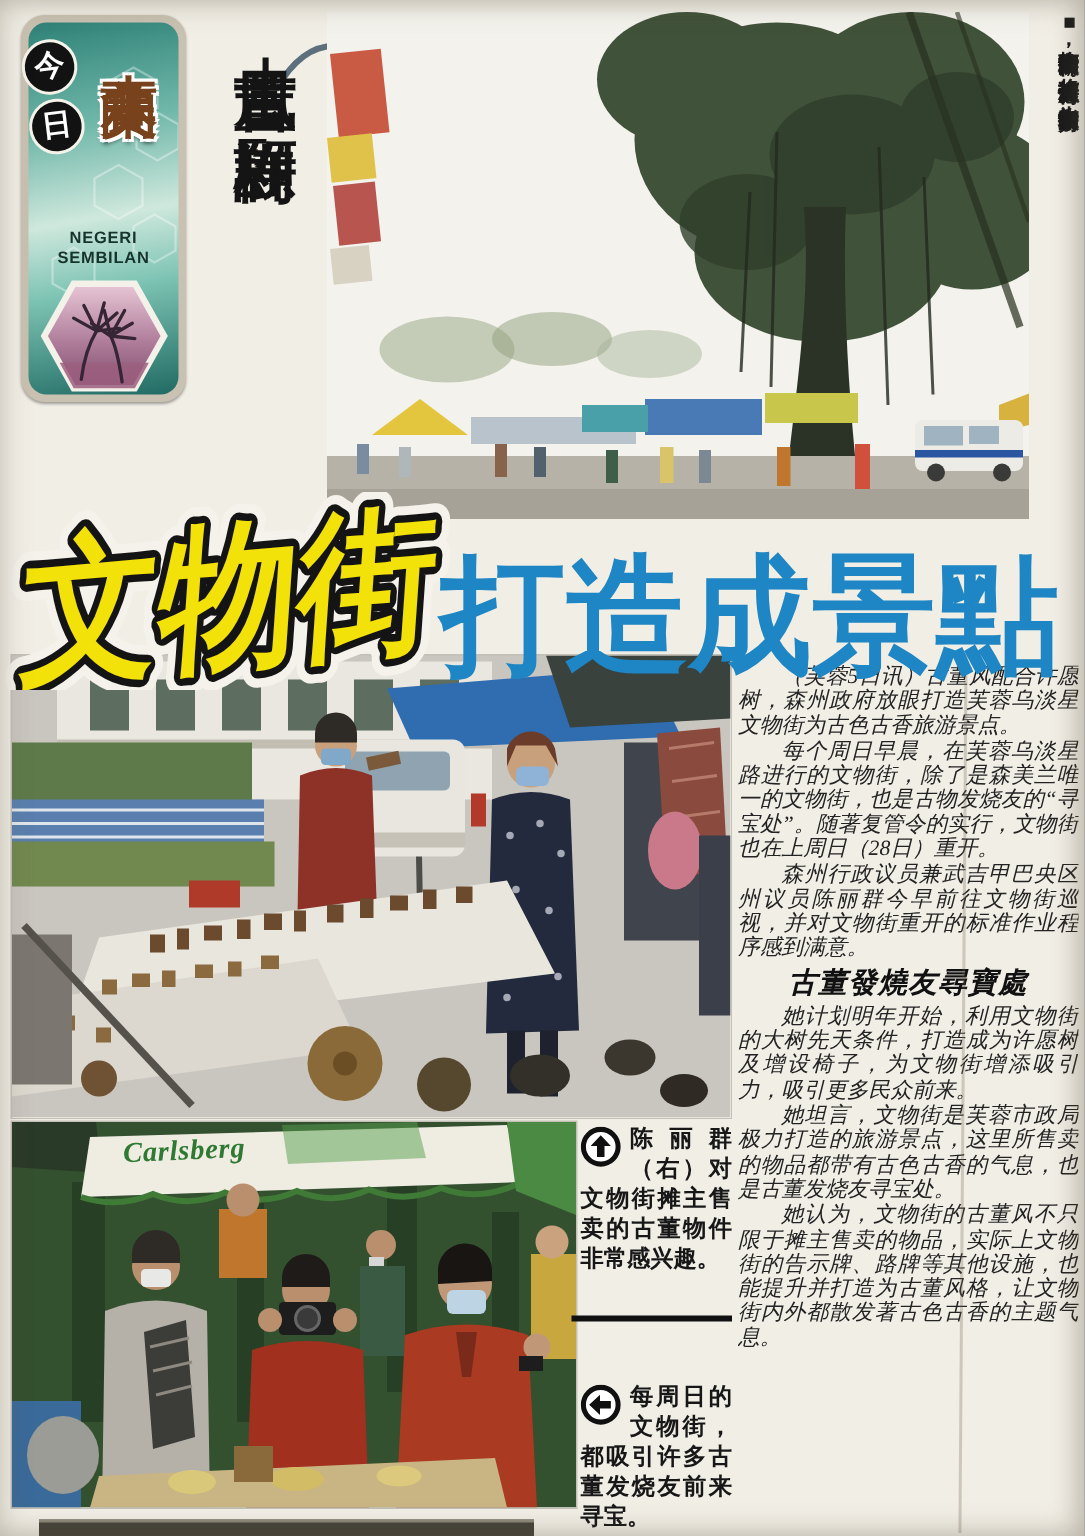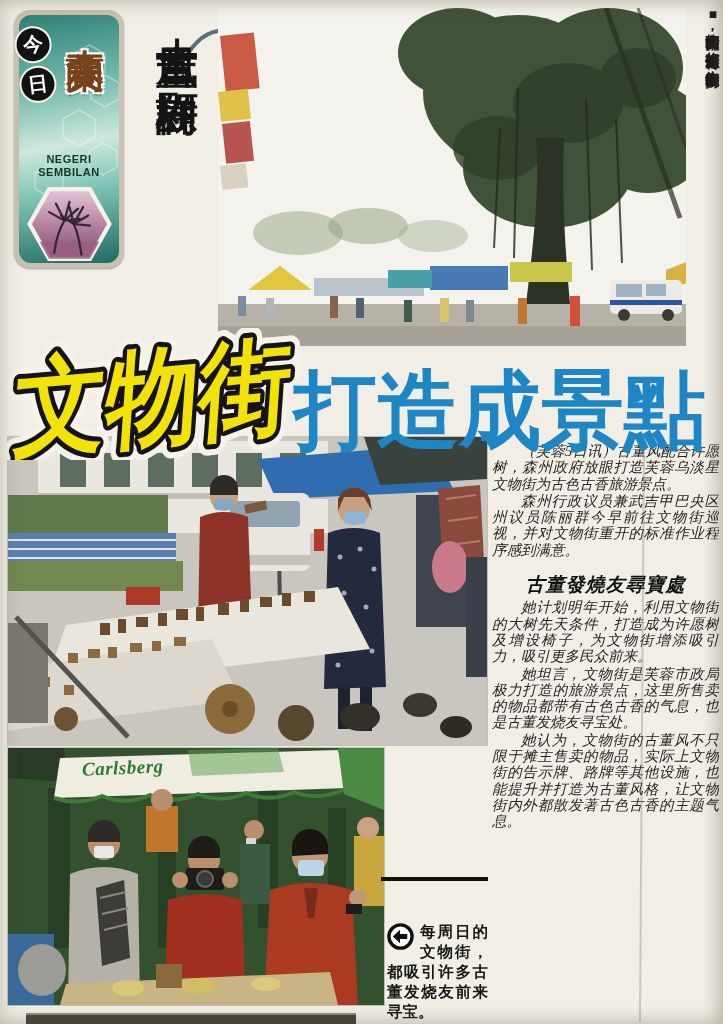--- a/index.html
+++ b/index.html
@@ -94,21 +94,21 @@
   .article{
     left:492px;top:443px;width:227px;height:578px;z-index:1;overflow:hidden;
     font-family:"Liberation Serif","DejaVu Serif",serif;
     font-size:14.5px;line-height:16.3px;color:#232323;
     text-align:justify;text-justify:inter-character;
   }
   .article p{margin:0 0 1px 0;text-indent:2em;font-style:italic;}
   .article .subhead{
     text-align:center;text-indent:0;font-weight:800;font-size:19px;
     font-family:"Liberation Sans","DejaVu Sans",sans-serif;
-    margin:19px 0 6px 0;color:#111;letter-spacing:1px;
+    margin:7px 0 6px 0;color:#111;letter-spacing:1px;
   }
 
   
   .crease{
     left:641px;top:436px;width:2px;height:586px;z-index:2;
     background:rgba(110,98,75,.28);transform:rotate(.4deg);
   }
   .bottom-strip{
     left:26px;top:1013px;width:330px;height:11px;z-index:3;
     background:#45423a;border-top:2px solid #8d887b;
@@ -345,20 +345,27 @@
     <circle cx="288" cy="286" r="18" fill="#55482f"></circle>
     <ellipse cx="352" cy="280" rx="20" ry="14" fill="#33302a"></ellipse>
     <ellipse cx="412" cy="268" rx="17" ry="12" fill="#3c372e"></ellipse>
     <ellipse cx="448" cy="290" rx="16" ry="11" fill="#2f2b24"></ellipse>
     <circle cx="24" cy="260" r="14" fill="#4a3a28"></circle>
     <circle cx="58" cy="282" r="12" fill="#6e5233"></circle>
     <rect x="0" y="186" width="40" height="100" fill="#7b7770"></rect>
     <line x1="8" y1="180" x2="120" y2="300" stroke="#55524c" stroke-width="5"></line>
   </svg>
 
+  <div class="abs capbox cap1">
+    <svg class="arrow-icon" viewBox="0 0 28 28">
+      <circle cx="14" cy="14" r="12" fill="#fff" stroke="#101010" stroke-width="3.5"></circle>
+      <path d="M14 6 L21 13.5 L16.6 13.5 L16.6 21 L11.4 21 L11.4 13.5 L7 13.5 Z" fill="#101010"></path>
+    </svg>
+    <span>陈丽群（右）对文物街摊主售卖的古董物件非常感兴趣。</span>
+  </div>
   <div class="abs cap-divider"></div>
 
   <svg class="abs photo botphoto" width="376" height="257" viewBox="0 0 376 257">
     <rect width="376" height="257" fill="#33502f"></rect>
     <g fill="#273f24">
         <rect x="40" y="40" width="22" height="160"></rect>
         <rect x="150" y="50" width="18" height="150"></rect>
         <rect x="250" y="40" width="20" height="140"></rect>
         <rect x="320" y="60" width="18" height="120"></rect>
       </g>
@@ -425,20 +432,21 @@
   <div class="abs capbox cap2">
     <svg class="arrow-icon" viewBox="0 0 28 28">
       <circle cx="14" cy="14" r="12" fill="#fff" stroke="#101010" stroke-width="3.5"></circle>
       <path d="M6 14 L13.5 7 L13.5 11.4 L21 11.4 L21 16.6 L13.5 16.6 L13.5 21 Z" fill="#101010"></path>
     </svg>
     <span>每周日的文物街，都吸引许多古董发烧友前来寻宝。</span>
   </div>
 
   <div class="abs article">
     <p>（芙蓉5日讯）古董风配合许愿树，森州政府放眼打造芙蓉乌淡星文物街为古色古香旅游景点。</p>
+    <p>每个周日早晨，在芙蓉乌淡星路进行的文物街，除了是森美兰唯一的文物街，也是古物发烧友的“寻宝处”。随著复管令的实行，文物街也在上周日（28日）重开。</p>
     <p>森州行政议员兼武吉甲巴央区州议员陈丽群今早前往文物街巡视，并对文物街重开的标准作业程序感到满意。</p>
     <p class="subhead">古董發燒友尋寶處</p>
     <p>她计划明年开始，利用文物街的大树先天条件，打造成为许愿树及增设椅子，为文物街增添吸引力，吸引更多民众前来。</p>
     <p>她坦言，文物街是芙蓉市政局极力打造的旅游景点，这里所售卖的物品都带有古色古香的气息，也是古董发烧友寻宝处。</p>
     <p>她认为，文物街的古董风不只限于摊主售卖的物品，实际上文物街的告示牌、路牌等其他设施，也能提升并打造为古董风格，让文物街内外都散发著古色古香的主题气息。</p>
 
   </div>
 
   <div class="abs crease"></div>
   <div class="abs bottom-strip"></div>

